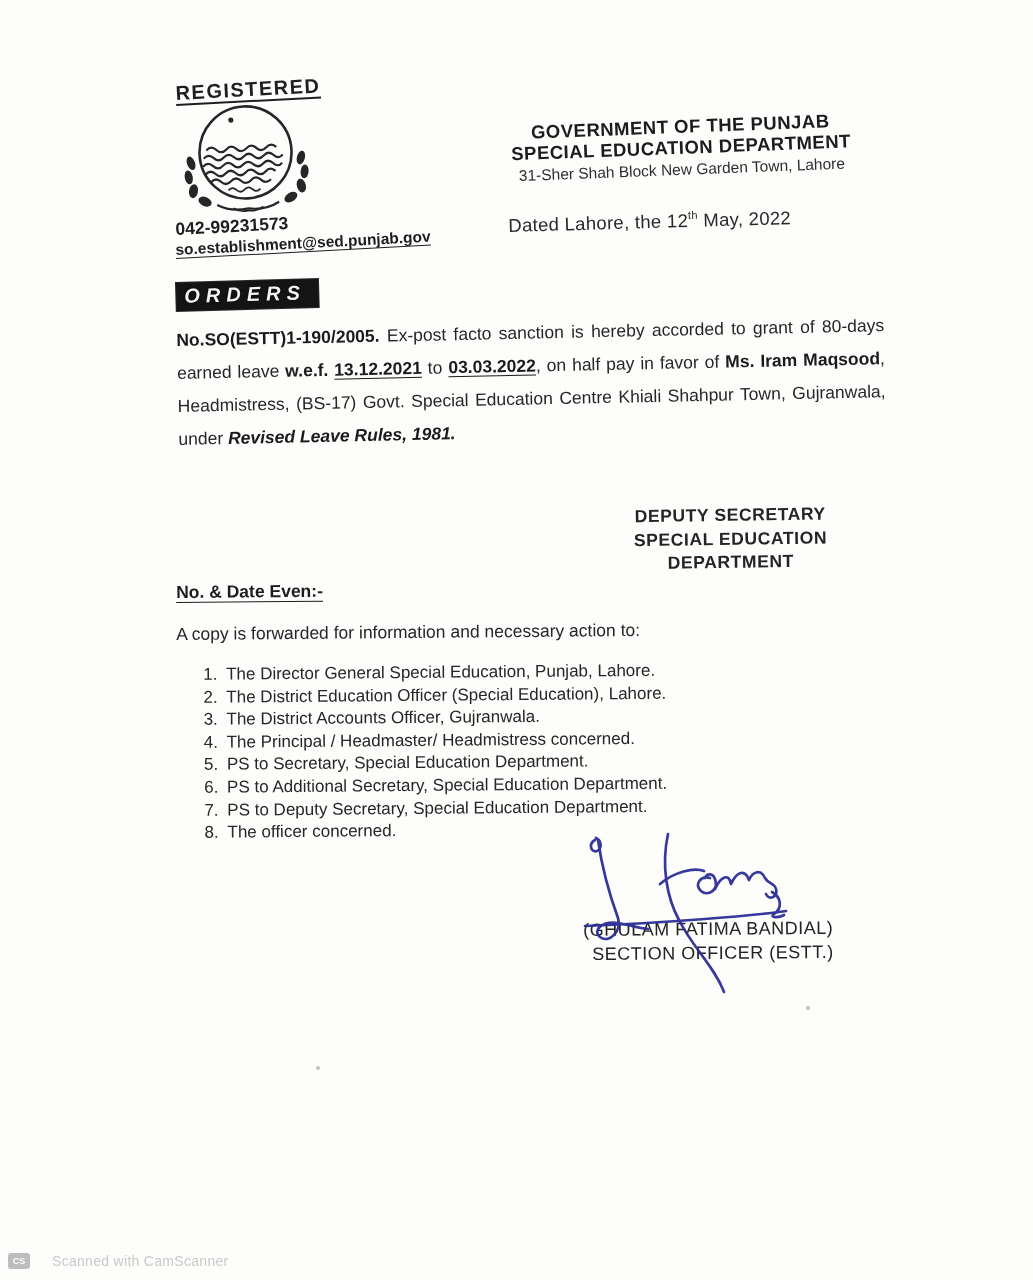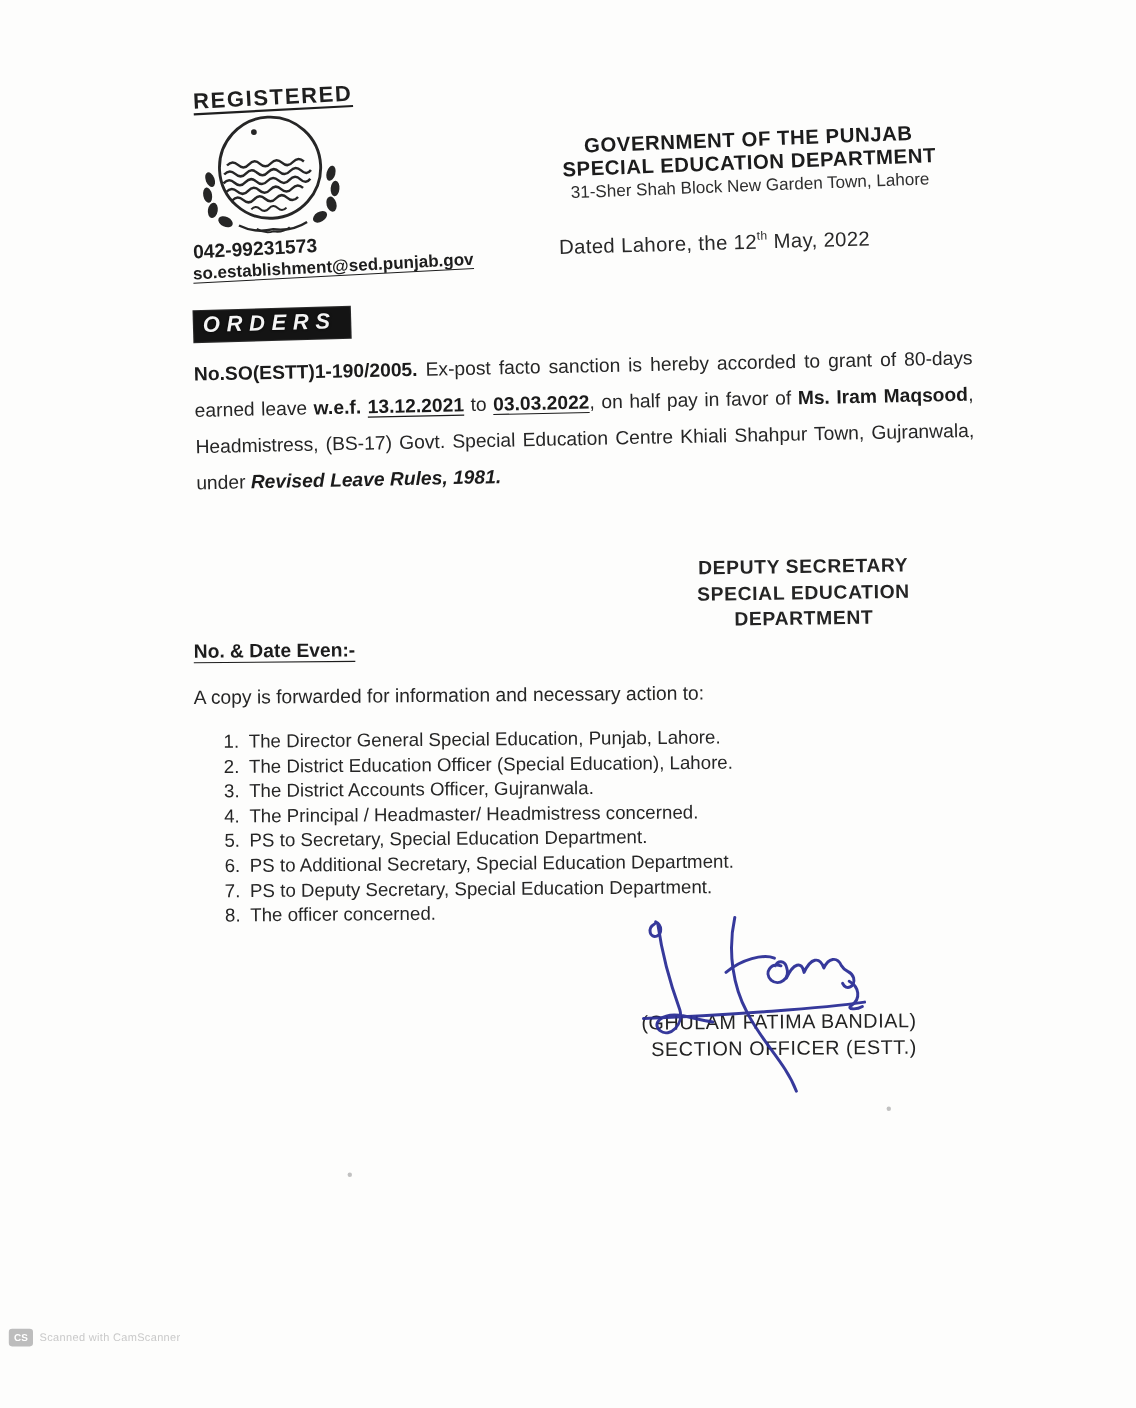--- a/index.html
+++ b/index.html
@@ -76,28 +76,28 @@
   }
   .cc ol{margin:0;padding-left:46px;font-size:17px;line-height:22.6px;color:#262626;}
   .cc li{padding-left:4px;}
 
   .sig-name{left:583px;top:920px;font-size:18px;color:#232323;letter-spacing:0.5px;}
   .sig-title{left:592px;top:944px;font-size:18px;color:#232323;letter-spacing:0.5px;}
   .sig-ink{left:552px;top:826px;pointer-events:none;}
 
   .speck{width:4px;height:4px;border-radius:50%;background:#9a9a9a;opacity:.6;}
 
-  .watermark{left:8px;top:1208px;display:flex;align-items:center;gap:6px;}
+  .watermark{left:8px;top:1253px;display:flex;align-items:center;gap:22px;}
   .wm-badge{
     width:22px;height:16px;border-radius:3px;
     background:#bdbdbd;color:#ffffff;
     font-size:9px;font-weight:700;
     display:flex;align-items:center;justify-content:center;
   }
-  .wm-text{font-size:10px;color:#c9c9c9;letter-spacing:0.3px;}
+  .wm-text{font-size:14px;color:#c9c9c9;letter-spacing:0.3px;}
 </style>
 </head>
 <body>
 
 <div class="page">
 
   <div class="abs registered tilt3">REGISTERED</div>
 
   <div class="abs seal tilt3">
     <svg width="134" height="112" viewBox="0 0 134 112" fill="none" xmlns="http://www.w3.org/2000/svg">

